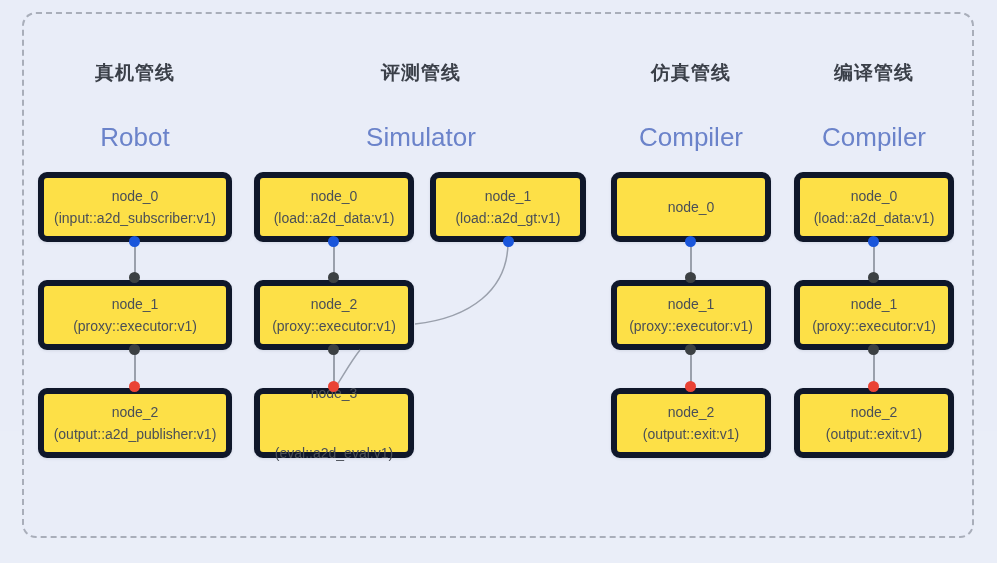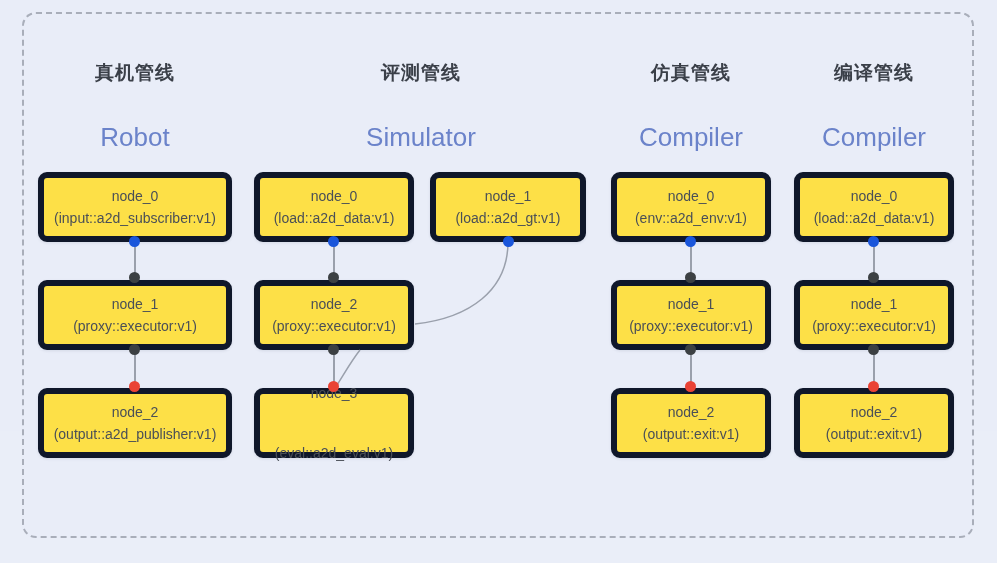--- a/index.html
+++ b/index.html
@@ -201,21 +201,20 @@
       <div class="node-kind">(eval::a2d_eval:v1)</div>
     </div>
 
     <div class="column" style="left:608px; width:166px;">
       <div class="col-title">仿真管线</div>
       <div class="col-subtitle">Compiler</div>
     </div>
 
     <div class="node" style="left:611px; top:172px; width:160px; height:70px;">
       <div class="node-name">node_0</div>
-      <div class="node-kind">(env::a2d_env:v1)</div>
     </div>
     <div class="dot dot-blue" style="left:685px; top:236px;"></div>
     <div class="link" style="left:690px; top:241px; height:36px;"></div>
     <div class="dot dot-black" style="left:685px; top:272px;"></div>
 
     <div class="node" style="left:611px; top:280px; width:160px; height:70px;">
       <div class="node-name">node_1</div>
       <div class="node-kind">(proxy::executor:v1)</div>
     </div>
     <div class="dot dot-black" style="left:685px; top:344px;"></div>

